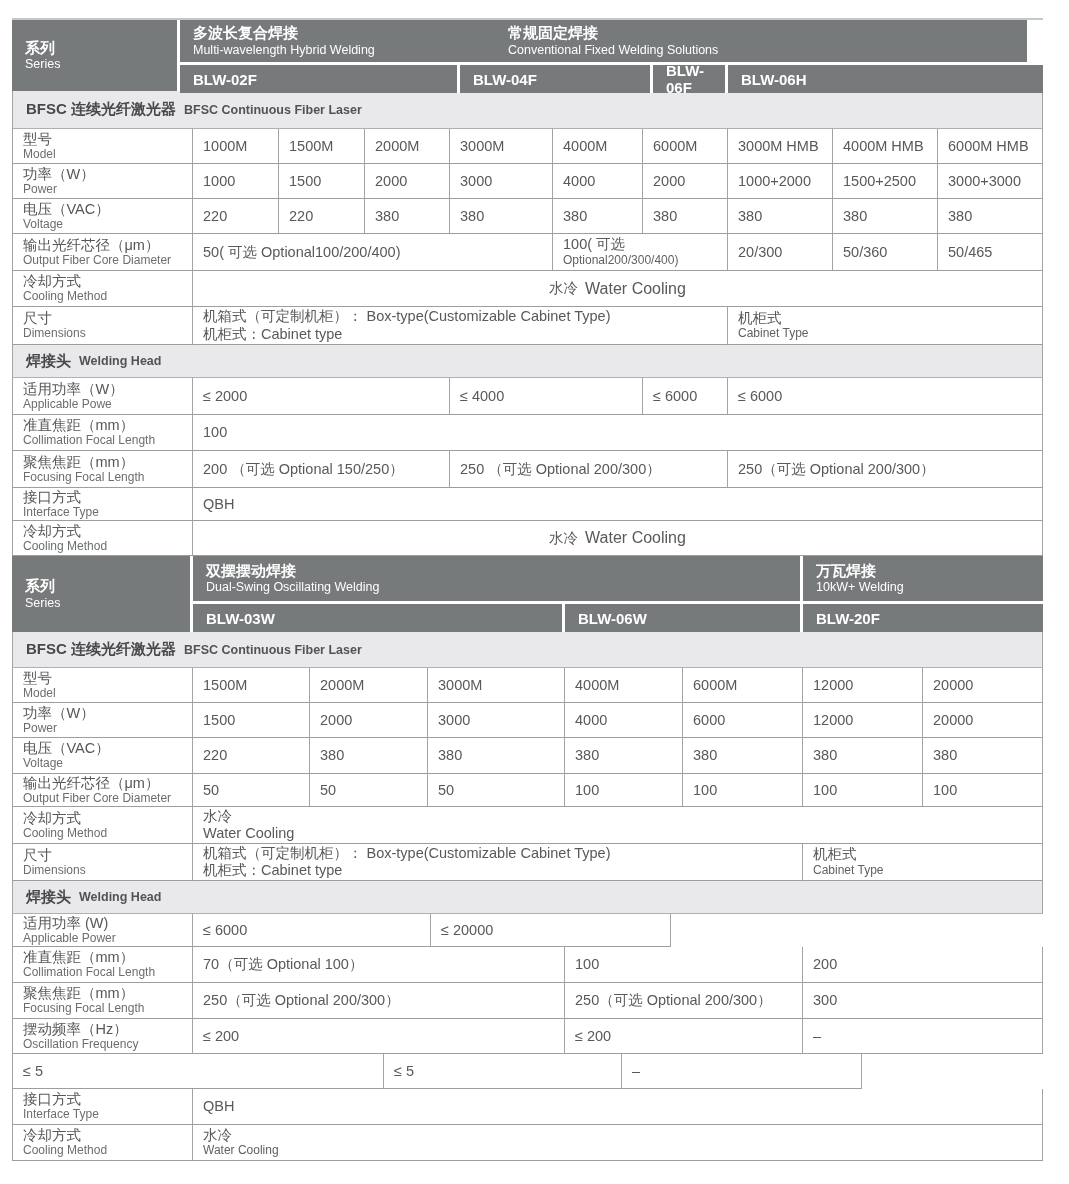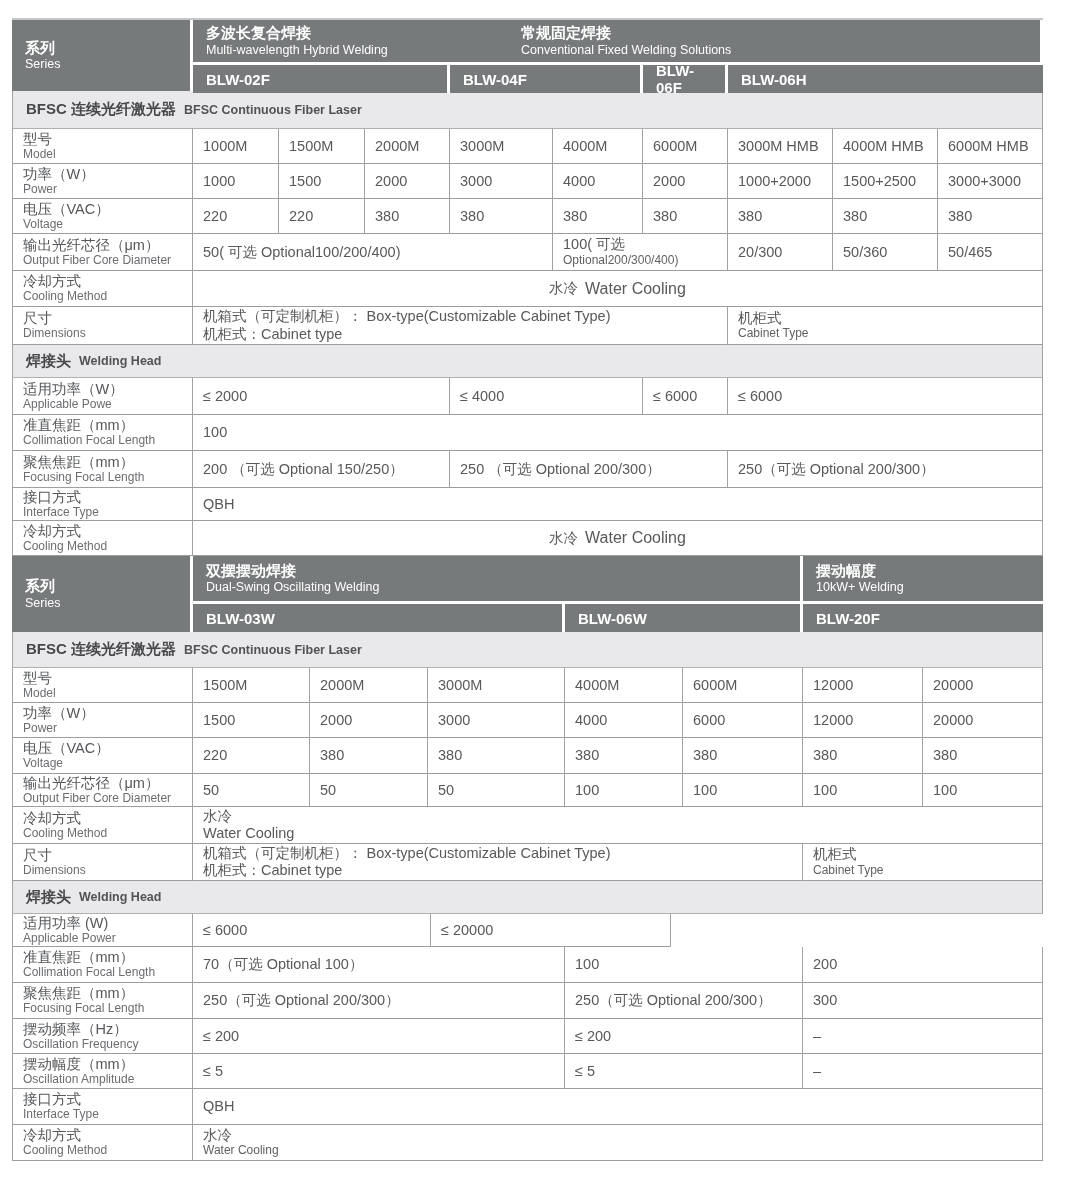--- a/index.html
+++ b/index.html
@@ -54,23 +54,23 @@
         <div class="hc sep-b" style="width:315px">
           <span class="zh">多波长复合焊接</span>
           <span class="en">Multi-wavelength Hybrid Welding</span>
         </div>
         <div class="hc sep-r sep-b" style="width:535px">
           <span class="zh">常规固定焊接</span>
           <span class="en">Conventional Fixed Welding Solutions</span>
         </div>
       </div>
       <div style="display:flex;height:28px">
-        <div class="hm sep-r" style="width:257px">BLW-02F</div>
+        <div class="hm sep-r" style="width:280px">BLW-02F</div>
         <div class="hm sep-r" style="width:193px">BLW-04F</div>
-        <div class="hm sep-r" style="width:85px">BLW-06F</div>
+        <div class="hm sep-r" style="width:75px">BLW-06F</div>
         <div class="hm" style="width:315px">BLW-06H</div>
       </div>
     </div>
   </div>
 
   <div class="band" style="height:38px">
     <span class="zh">BFSC 连续光纤激光器</span>
     <span class="en">BFSC Continuous Fiber Laser</span>
   </div>
 
@@ -221,21 +221,21 @@
       <span class="zh">系列</span>
       <span class="en">Series</span>
     </div>
     <div style="flex:1;display:flex;flex-direction:column">
       <div style="display:flex;height:48px">
         <div class="hc sep-r sep-b" style="width:610px">
           <span class="zh">双摆摆动焊接</span>
           <span class="en">Dual-Swing Oscillating Welding</span>
         </div>
         <div class="hc sep-b" style="width:240px">
-          <span class="zh">摆动幅度</span>
+          <span class="zh">万瓦焊接</span>
           <span class="en">10kW+ Welding</span>
         </div>
       </div>
       <div style="display:flex;height:28px">
         <div class="hm sep-r" style="width:372px">BLW-03W</div>
         <div class="hm sep-r" style="width:238px">BLW-06W</div>
         <div class="hm" style="width:240px">BLW-20F</div>
       </div>
     </div>
   </div>
@@ -365,24 +365,20 @@
     <div class="cell lab" style="width:181px">
       <span class="zh">摆动频率（Hz）</span>
       <span class="en">Oscillation Frequency</span>
     </div>
     <div class="cell v" style="width:372px">≤ 200</div>
     <div class="cell v" style="width:238px">≤ 200</div>
     <div class="cell v" style="width:240px">–</div>
   </div>
 
   <div class="row" style="height:35px">
-    <div class="cell lab" style="width:181px">
-      <span class="zh">摆动幅度（mm）</span>
-      <span class="en">Oscillation Amplitude</span>
-    </div>
     <div class="cell v" style="width:372px">≤ 5</div>
     <div class="cell v" style="width:238px">≤ 5</div>
     <div class="cell v" style="width:240px">–</div>
   </div>
 
   <div class="row" style="height:36px">
     <div class="cell lab" style="width:181px">
       <span class="zh">接口方式</span>
       <span class="en">Interface Type</span>
     </div>

